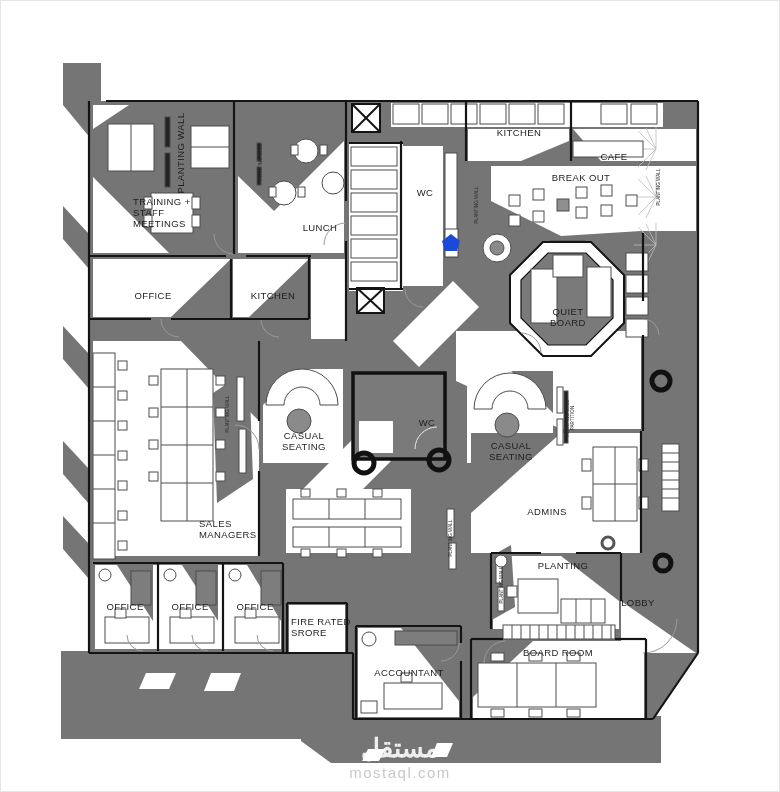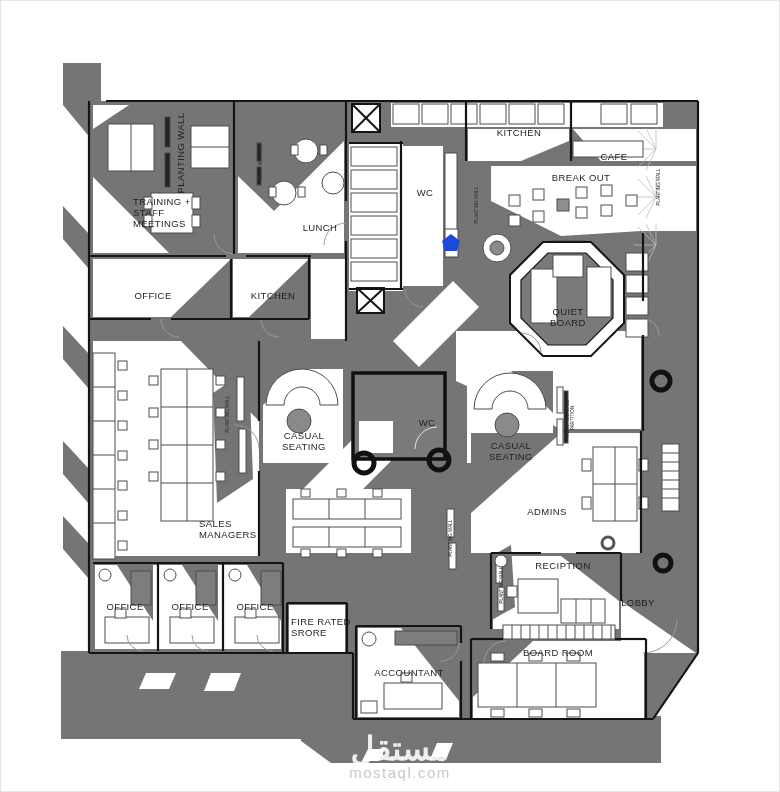--- a/index.html
+++ b/index.html
@@ -12,21 +12,21 @@
   .lbl{
     position:absolute;transform:translate(-50%,-50%);
     font-size:9.5px;line-height:1.18;color:#1e1e1e;text-align:center;
     white-space:pre-line;letter-spacing:.4px;pointer-events:none;
   }
   .lbl.left{transform:translate(0,-50%);text-align:left;}
   .lbl.vert{transform:translate(-50%,-50%) rotate(-90deg);}
   .lbl.tiny{font-size:4.5px;letter-spacing:.1px;color:#2d2d2d;line-height:1.1;}
   .wm-logo{
     position:absolute;transform:translate(-50%,-50%);
-    font-size:33px;font-weight:bold;color:rgba(255,255,255,.88);
+    font-size:26px;font-weight:bold;color:rgba(255,255,255,.88);
     letter-spacing:1px;pointer-events:none;text-align:center;
   }
   .wm-url{
     position:absolute;transform:translate(-50%,-50%);
     font-size:15px;color:#c8c8c8;letter-spacing:1.5px;pointer-events:none;
   }
 </style>
 </head>
 <body>
 
@@ -456,21 +456,21 @@
   <div class="lbl" style="left:510px;top:450px;">CASUAL
 SEATING</div>
   <div class="lbl vert tiny" style="left:570px;top:417px;">PLANTING WALL
 PARTITION</div>
   <div class="lbl vert tiny" style="left:227px;top:413px;">PLANTING WALL</div>
   <div class="lbl left" style="left:198px;top:528px;">SALES
 MANAGERS</div>
   <div class="lbl" style="left:546px;top:511px;">ADMINS</div>
   <div class="lbl vert tiny" style="left:450px;top:537px;">PLANTING WALL</div>
   <div class="lbl vert tiny" style="left:501px;top:584px;">PLANTING WALL</div>
-  <div class="lbl" style="left:562px;top:565px;">RECIPTION</div>
+  <div class="lbl" style="left:562px;top:565px;">PLANTING</div>
   <div class="lbl" style="left:637px;top:586px;margin-top:16px;">LOBBY</div>
   <div class="lbl" style="left:124px;top:606px;">OFFICE</div>
   <div class="lbl" style="left:189px;top:606px;">OFFICE</div>
   <div class="lbl" style="left:254px;top:606px;">OFFICE</div>
   <div class="lbl left" style="left:290px;top:626px;">FIRE RATED
 SRORE</div>
   <div class="lbl" style="left:408px;top:672px;">ACCOUNTANT</div>
   <div class="lbl" style="left:557px;top:652px;">BOARD ROOM</div>
 
   <div class="wm-logo" style="left:399px;top:747px;">مستقل</div>

